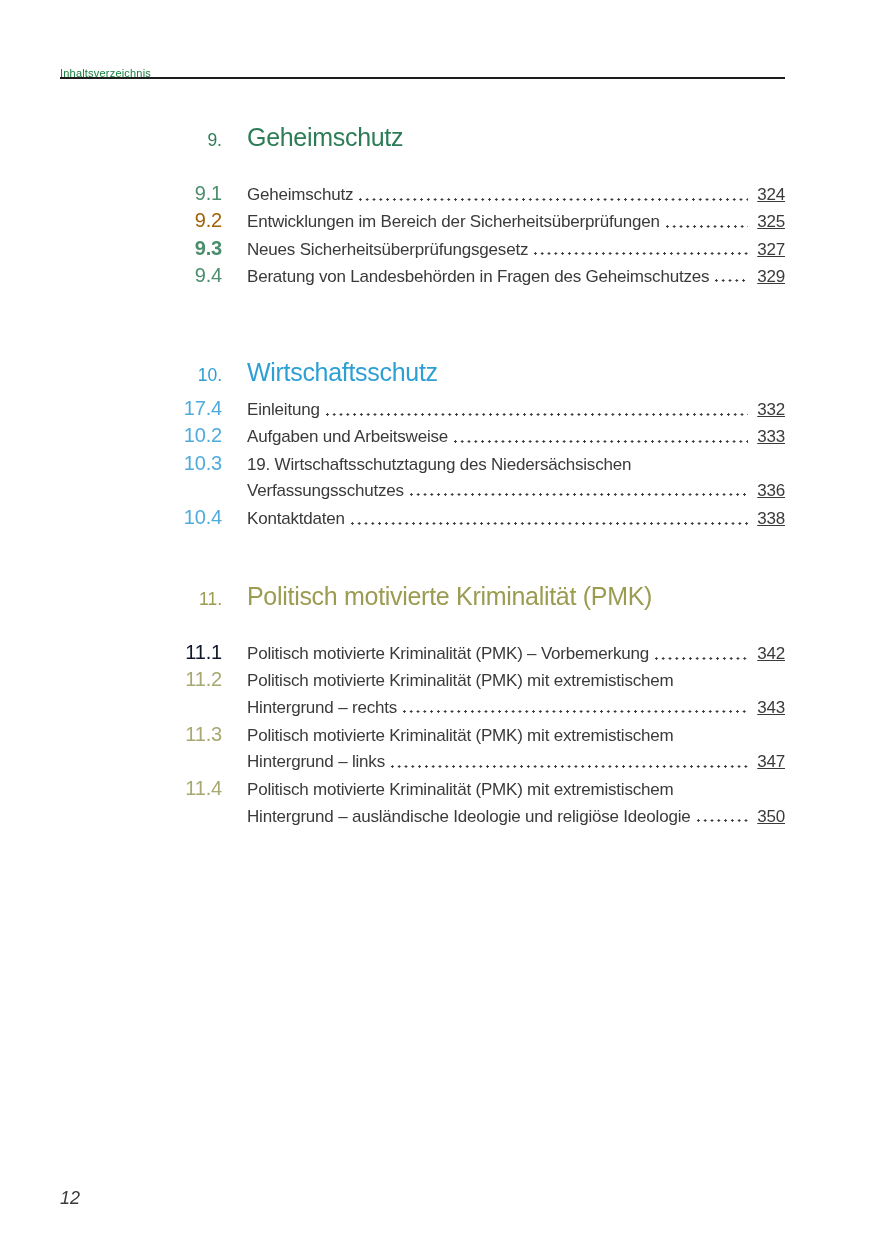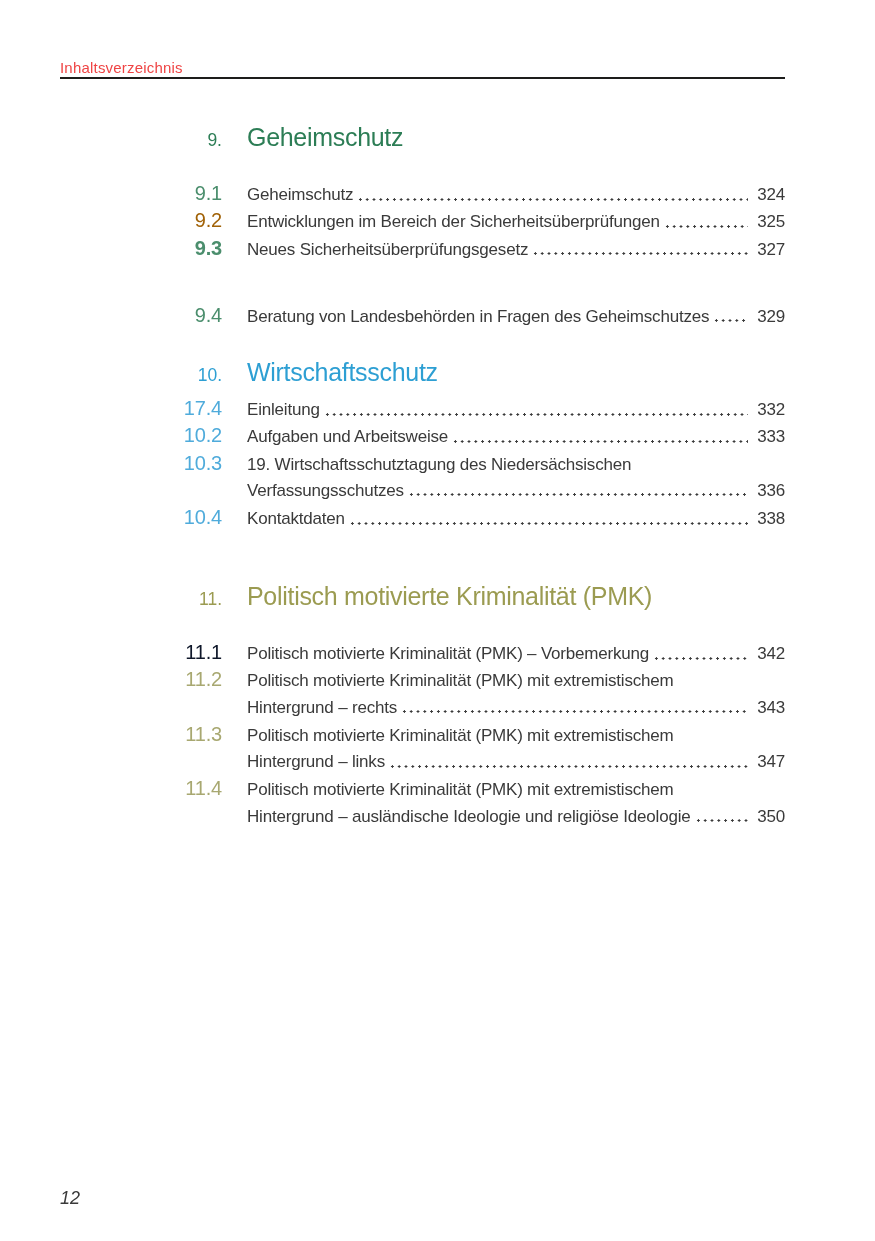--- a/index.html
+++ b/index.html
@@ -12,23 +12,23 @@
     width: 875px;
     height: 1241px;
     background: #ffffff;
     font-family: "Liberation Sans", "DejaVu Sans", sans-serif;
     color: #3a3a3a;
     overflow: hidden;
   }
   .doc-header-title {
     position: absolute;
     left: 60px;
-    top: 59px;
-    font-size: 15px;
-    color: #ef4444;
+    top: 67px;
+    font-size: 11px;
+    color: #15803d;
     letter-spacing: 0.2px;
   }
   .header-rule {
     position: absolute;
     left: 60px;
     top: 77px;
     width: 725px;
     height: 2px;
     background: #1d1d1b;
   }
@@ -93,20 +93,21 @@
     min-width: 6px;
     margin: 0 3px 0 4px;
     background-image: radial-gradient(circle 1.05px at 3.4px 1.5px, #3a3a3a 98%, rgba(0,0,0,0) 100%);
     background-size: 6.8px 3px;
     background-repeat: repeat-x;
     background-position: 0px 16.6px;
   }
   .entry-page {
     flex: none;
     margin-left: 6px;
+    text-decoration: underline;
   }
   .footer-page-number {
     position: absolute;
     left: 60px;
     top: 1188px;
     font-size: 18px;
     color: #3a3a3a;
     font-style: italic;
   }
 </style>
@@ -142,21 +143,21 @@
           </div>
           <div class="entry-line">
             <span class="col-num entry-num" style="color: rgb(75, 142, 109); font-weight: bold;">9.3</span>
             <span class="entry-body">
               <span class="entry-text">Neues Sicherheitsüberprüfungsgesetz</span>
               <span class="leader"></span>
               <span class="entry-page">327</span>
             </span>
           </div>
           <div class="entry-line">
-            <span class="col-num entry-num" style="color: rgb(75, 142, 109); margin-top: 40px;">9.4</span>
+            <span class="col-num entry-num" style="color: rgb(75, 142, 109);">9.4</span>
             <span class="entry-body">
               <span class="entry-text">Beratung von Landesbehörden in Fragen des Geheimschutzes</span>
               <span class="leader"></span>
               <span class="entry-page">329</span>
             </span>
           </div>
         </div>
       </section>
       <section class="toc-section" style="top: 337px;">
         <div class="sec-heading">

